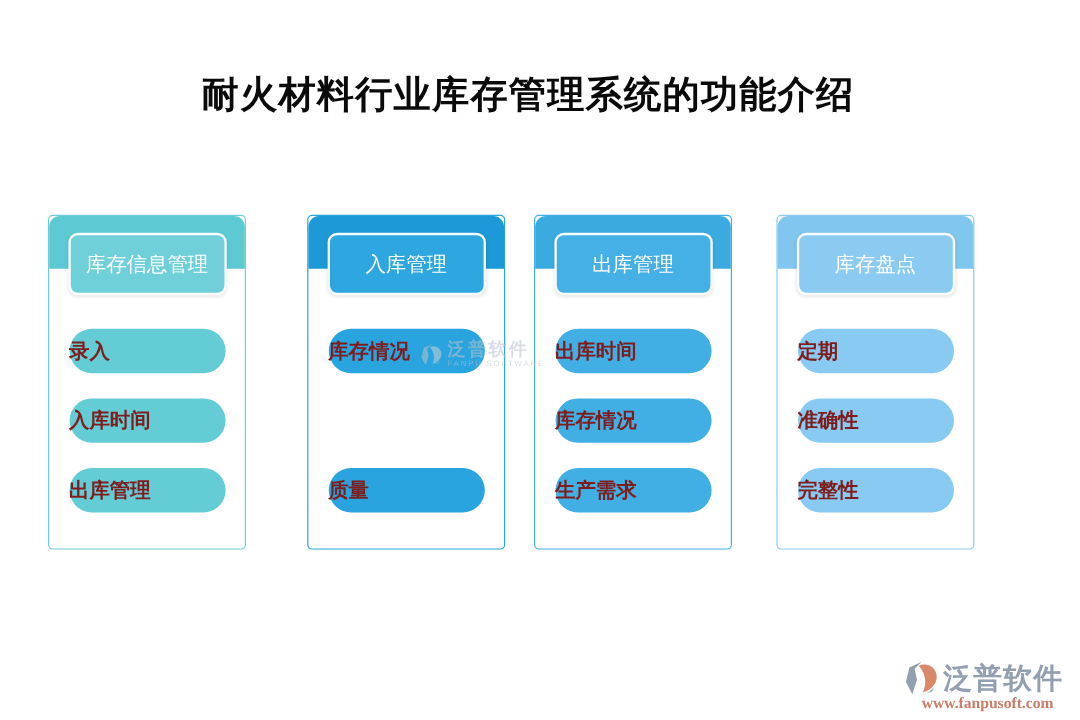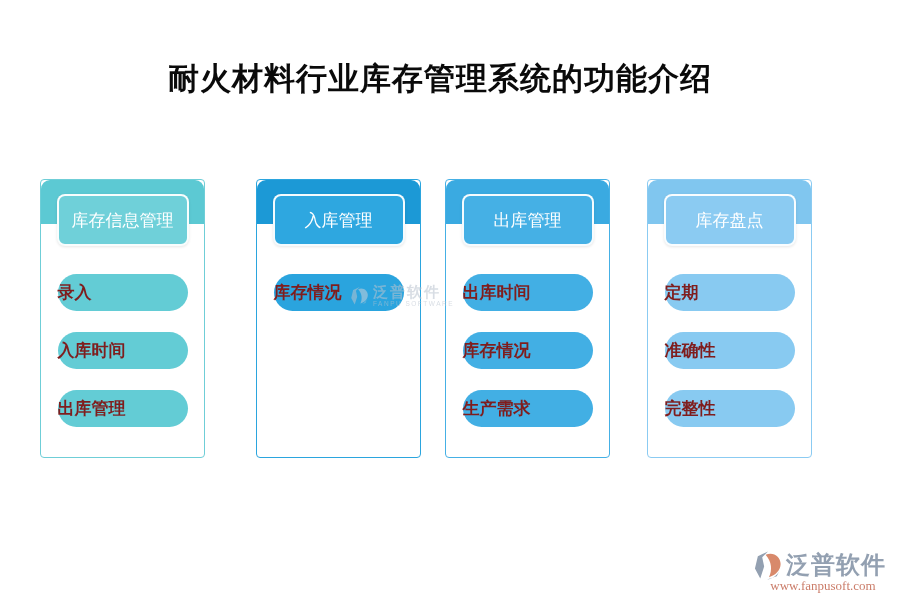--- a/index.html
+++ b/index.html
@@ -50,21 +50,21 @@
   
   #footer-logo{position:absolute;left:753px;top:549px;width:140px;}
   #footer-logo .row{display:flex;align-items:center;}
   #footer-logo .f-icon{width:31px;height:31px;flex:0 0 auto;}
   #footer-logo .f-name{
     margin-left:2px;font-size:24px;font-weight:bold;color:#93a0b1;
     letter-spacing:1px;white-space:nowrap;
   }
   #footer-logo .f-url{
     margin-top:-3px;text-align:center;font-family:"Liberation Serif",serif;
-    font-size:13px;color:#cb7d6a;white-space:nowrap;
+    font-size:13px;color:#cb7d6a;white-space:nowrap;font-weight:bold;
   }
 </style>
 </head>
 <body>
 
 <div id="stage">
 
   <div id="page-title">耐火材料行业库存管理系统的功能介绍</div>
 
   <div class="card" style="left: 40px; --band: #5cc9d3; --button: #6fd0d9; --pill: #63ccd5; --border: #6fced7;">
@@ -83,20 +83,23 @@
     </div>
   </div>
 
   <div class="card" style="left: 256px; --band: #1c99d6; --button: #2ea7e0; --pill: #2aa4de; --border: #2ba5de;">
     <div class="band"></div>
     <div class="header-btn">
       <span>入库管理</span>
     </div>
     <div class="pill p1">
       <span>库存情况</span>
+    </div>
+    <div class="pill p3">
+      <span>质量</span>
     </div>
   </div>
 
   <div class="card" style="left: 445px; --band: #3aaae1; --button: #45b0e5; --pill: #42afe4; --border: #45b0e5;">
     <div class="band"></div>
     <div class="header-btn">
       <span>出库管理</span>
     </div>
     <div class="pill p1">
       <span>出库时间</span>

